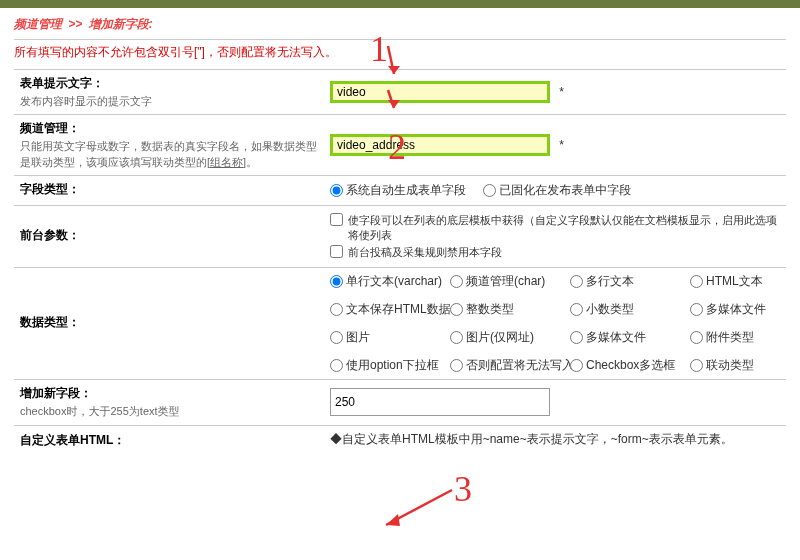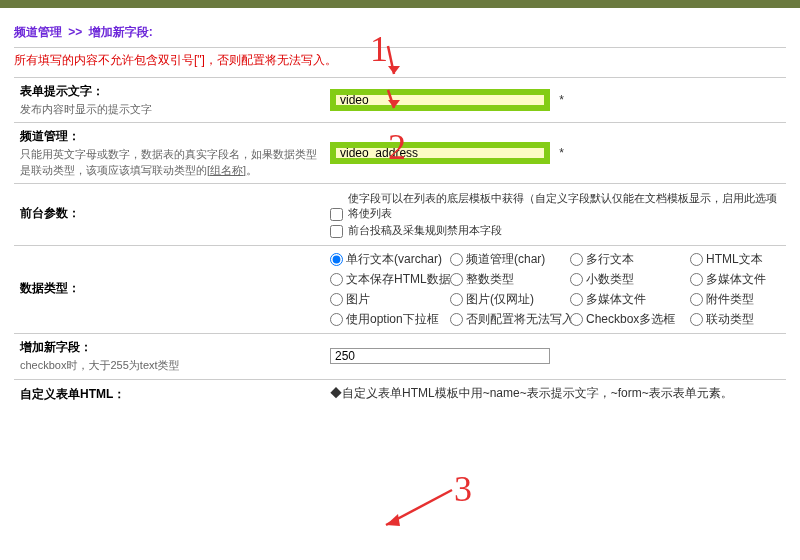--- a/index.html
+++ b/index.html
@@ -1,34 +1,34 @@
 <!DOCTYPE html>
 <html><head>
   <meta charset="utf-8">
   <style>
     * { box-sizing: border-box; margin: 0; padding: 0; }
     body { font-family: "Microsoft YaHei", Arial, sans-serif; font-size: 12px; background: #fff; color: #333; width: 800px; height: 560px; overflow: hidden; position: relative; }
     .topbar { height: 8px; background: #6b7a3f; }
     .content { padding: 0 14px; }
-    .breadcrumb { padding: 16px 0 6px 0; color: #6d28d9; font-weight: bold; }
+    .breadcrumb { padding: 8px 0 6px 0; color: #ef4444; font-weight: bold; font-style: italic; }
     .breadcrumb .sep { margin: 0 3px; }
     .warning { color: #d00; padding: 4px 0 8px 0; border-top: 1px solid #ccc; }
     table.form { width: 100%; border-collapse: collapse; }
     table.form tr { border-top: 1px solid #ccc; }
     table.form td { padding: 5px 6px; vertical-align: middle; }
     td.label { width: 46%; color: #333; }
     td.label .title { color: #000000; font-weight: bold; display: block; margin-bottom: 2px; }
     td.label .desc { color: #666; font-size: 11px; line-height: 1.4; }
     td.field { width: 54%; }
-    .ylw { background: #fdfbc6; border: 6px solid #84cc16; height: 22px; width: 220px; padding: 2px 4px; font-size: 12px; }
+    .ylw { background: #fdfbc6; border: 3px solid #84cc16; height: 22px; width: 220px; padding: 2px 4px; font-size: 12px; }
     .star { margin-left: 6px; }
     .radio-row label, .radio-grid label { margin-right: 14px; display: inline-flex; align-items: center; gap: 3px; white-space: nowrap; }
-    .radio-grid { display: grid; grid-template-columns: 120px 120px 120px 90px; row-gap: 3px; }
-    .chk-row { display: flex; align-items: flex-end; gap: 5px; margin: 2px 0; }
-    .txt-sm { border: 1px solid #999; height: 16px; width: 220px; padding: 1px 4px; font-size: 12px; }
+    .radio-grid { display: grid; grid-template-columns: 120px 120px 120px 90px; row-gap: 11px; }
+    .chk-row { display: flex; align-items: flex-start; gap: 5px; margin: 2px 0; }
+    .txt-sm { border: 1px solid #999; height: 16px; width: 220px; padding: 13px 4px; font-size: 12px; }
     .txtarea { border: 1px solid #999; width: 100%; height: 46px; resize: none; }
     .hint { color: #333; margin-bottom: 4px; }
     .underline { text-decoration: underline; }
     
     .anno { position: absolute; pointer-events: none; }
     .num { color: #e63030; font-size: 36px; font-weight: 400; font-family: "Comic Sans MS", cursive; }
     .arrow { stroke: #e63030; stroke-width: 2.5; fill: none; }
     .ahead { fill: #e63030; }
     td.field .sub { font-size: 11px; color: #333; }
   </style>
@@ -63,20 +63,35 @@
           <span>只能用英文字母或数字，数据表的真实字段名，如果数据类型是联动类型，该项应该填写联动类型的</span><span class="underline">[组名称]</span><span>。</span>
         </span>
       </td>
       <td class="field">
         <input class="ylw" type="text" value="video_address" style="">
         <span class="star">*</span>
       </td>
     </tr>
     <tr>
       <td class="label">
+            <span class="title">字段类型：</span>
+          </td>
+      <td class="field radio-row">
+        <label>
+              <input type="radio" name="ft" checked="" style="">
+              <span>系统自动生成表单字段</span>
+            </label>
+        <label>
+              <input type="radio" name="ft" style="">
+              <span>已固化在发布表单中字段</span>
+            </label>
+      </td>
+    </tr>
+    <tr>
+      <td class="label">
             <span class="title">前台参数：</span>
           </td>
       <td class="field">
         <div class="chk-row">
               <input type="checkbox" style="">
               <span class="sub">使字段可以在列表的底层模板中获得（自定义字段默认仅能在文档模板显示，启用此选项将使列表</span>
             </div>
         <div class="chk-row">
               <input type="checkbox" style="">
               <span class="sub">前台投稿及采集规则禁用本字段</span>

